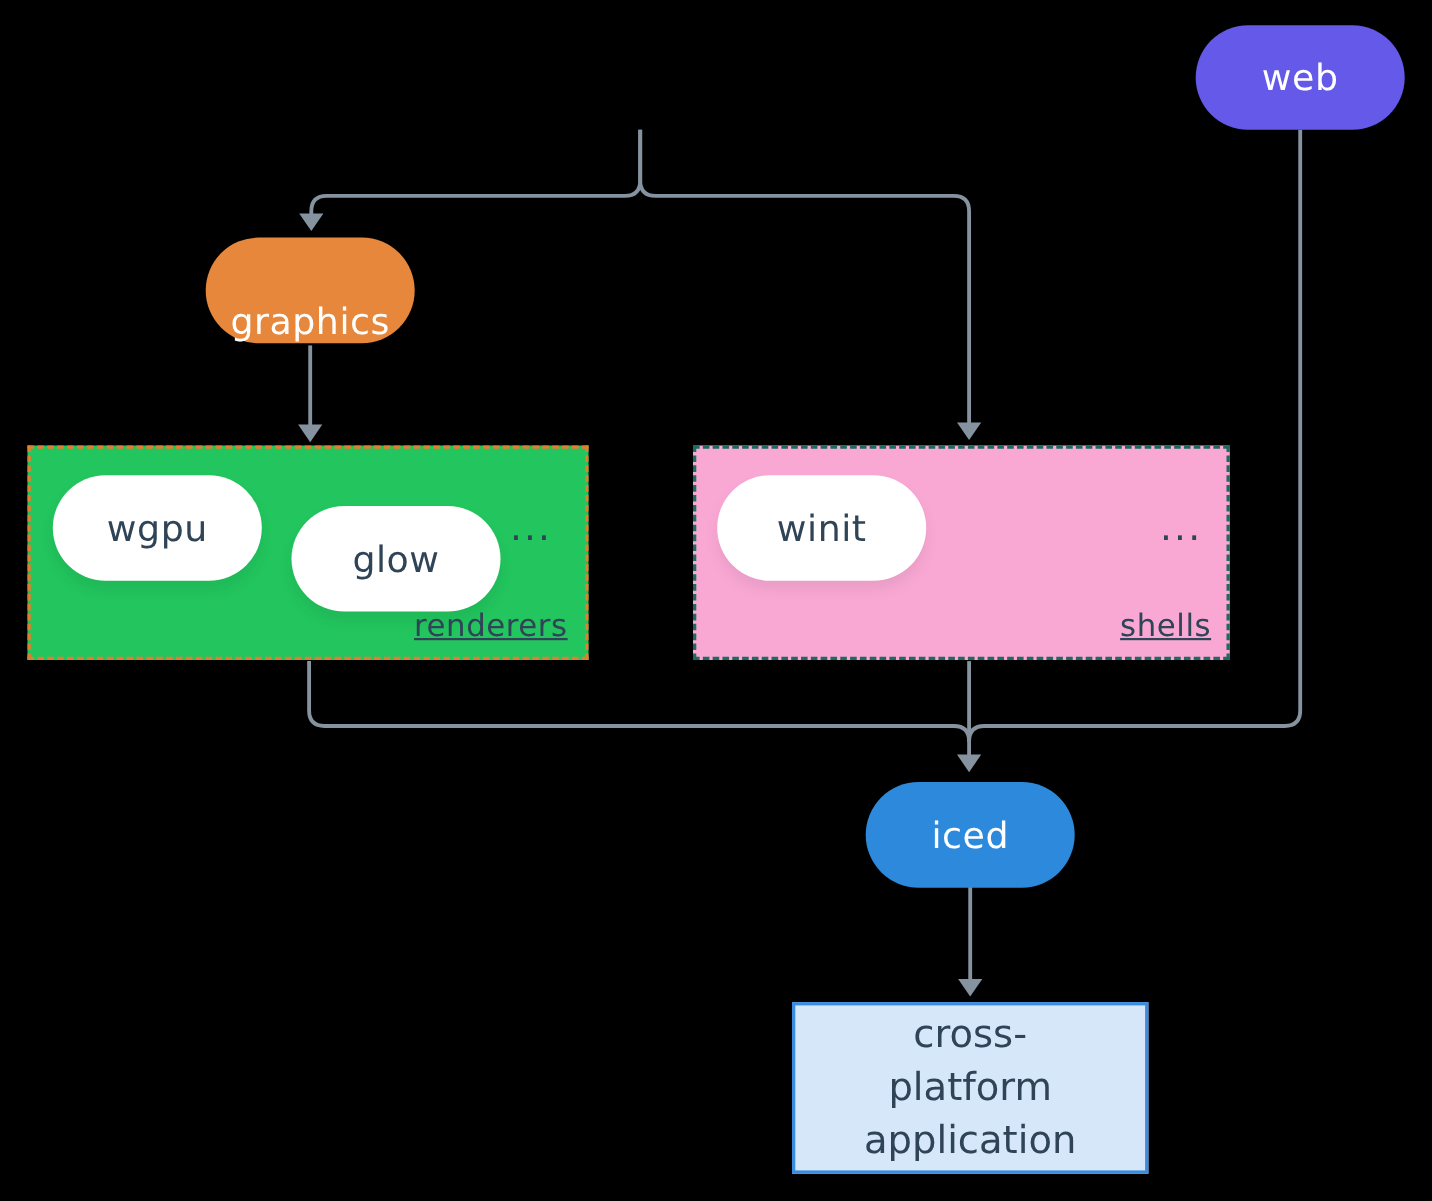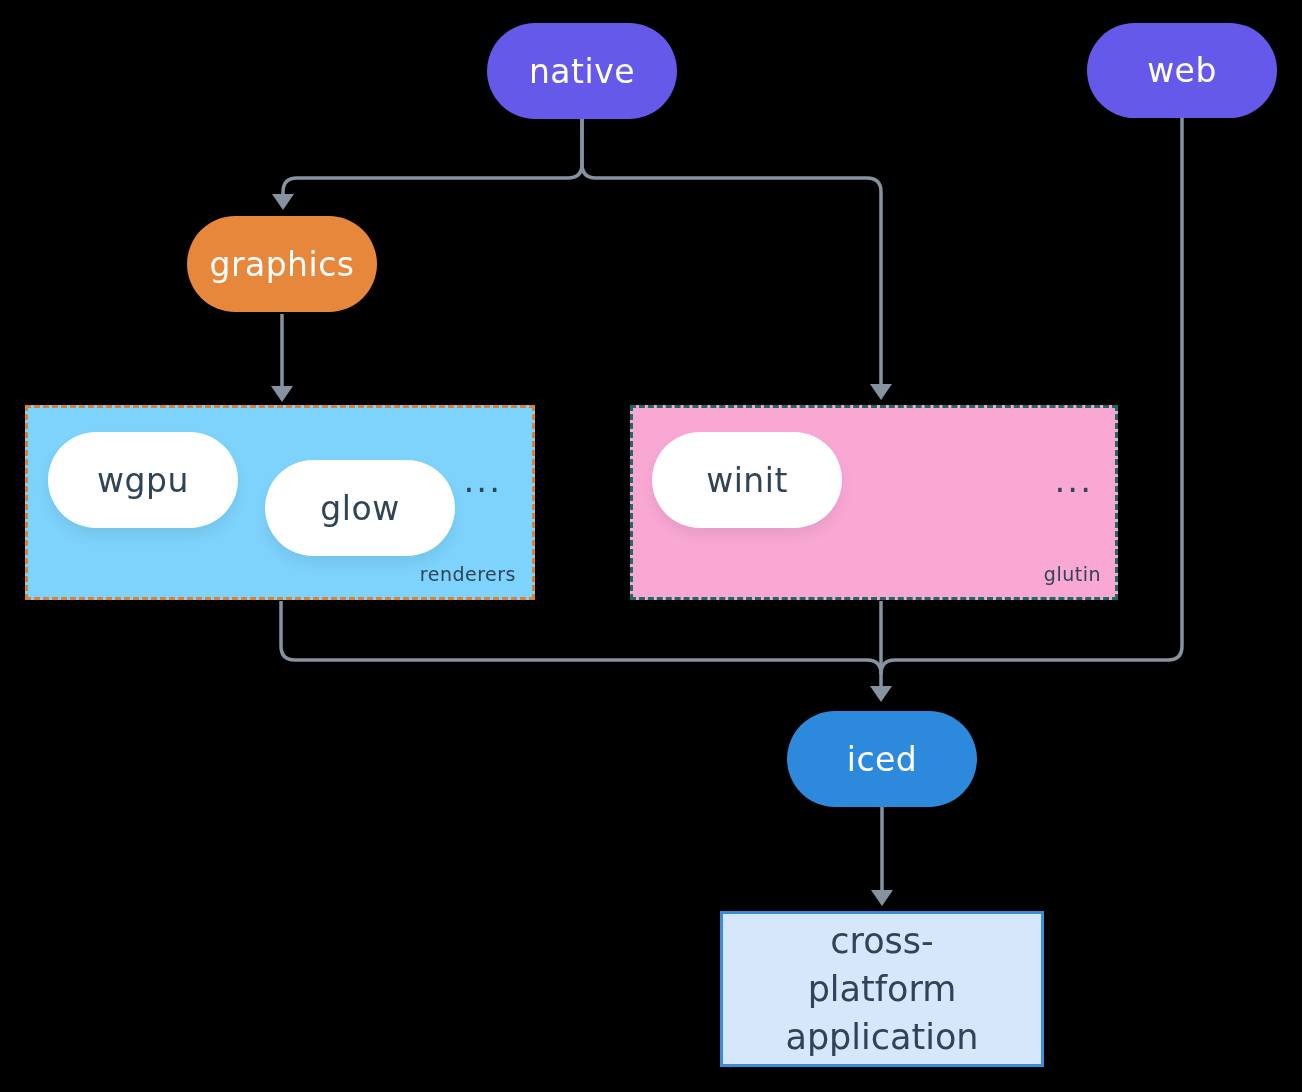--- a/index.html
+++ b/index.html
@@ -35,37 +35,37 @@
     width: 190px;
     height: 96px;
     border-radius: 48px;
     display: flex;
     align-items: center;
     justify-content: center;
     font-size: 33px;
     letter-spacing: 0.5px;
   }
   .pill-purple { background: #6459E8; color: #FFFFFF; }
-  .pill-orange { background: #E6873C; color: #FFFFFF; }
+  .pill-orange { background: #E6873C; color: #FFFFFF; align-items: flex-end; }
   .pill-blue   { background: #2D89DC; color: #FFFFFF; }
   .pill-white  {
     background: #FFFFFF;
     color: #2F4456;
     box-shadow: 0 8px 14px rgba(0,0,0,0.07);
   }
   .group-box {
     position: absolute;
     top: 405px;
     height: 195px;
     box-sizing: border-box;
   }
   .group-renderers {
     left: 25px;
     width: 510px;
-    background: #7dd3fc;
+    background: #22c55e;
     border: 3px dashed #E0802F;
   }
   .group-shells {
     left: 630px;
     width: 488px;
     background: #f9a8d4;
     border: 3px dashed #1E6A5E;
   }
   .group-box .pill { top: 24px; }
   .ellipsis {
@@ -74,23 +74,24 @@
     height: 96px;
     line-height: 96px;
     font-size: 34px;
     letter-spacing: 2px;
     color: #2F4456;
   }
   .group-label {
     position: absolute;
     right: 16px;
     bottom: 12px;
-    font-size: 19px;
+    font-size: 28px;
     color: #2F4456;
     letter-spacing: 0.5px;
+    text-decoration: underline;
   }
   .app-box {
     position: absolute;
     left: 720px;
     top: 911px;
     width: 324px;
     height: 156px;
     box-sizing: border-box;
     background: #D5E7F8;
     border: 3px solid #3B8CDF;
@@ -127,23 +128,20 @@
 
     <path d="M 1182 118 L 1182 646 Q 1182 660 1168 660 L 895 660 Q 881 660 881 674"></path>
 
     <path d="M 881 601 L 881 688"></path>
     <polygon points="870,686 892,686 881,702"></polygon>
 
     <path d="M 882 805 L 882 892"></path>
     <polygon points="871,890 893,890 882,906"></polygon>
   </svg>
 
-  <div class="pill pill-purple" style="left:487px; top:23px;">
-    <span>native</span>
-  </div>
 
   <div class="pill pill-purple" style="left:1087px; top:23px; height:95px;">
     <span>web</span>
   </div>
 
   <div class="pill pill-orange" style="left:187px; top:216px;">
     <span>graphics</span>
   </div>
 
   <div class="group-box group-renderers">
@@ -155,21 +153,21 @@
     </div>
     <div class="ellipsis" style="right:30px;">...</div>
     <div class="group-label">renderers</div>
   </div>
 
   <div class="group-box group-shells">
     <div class="pill pill-white" style="left:19px;">
       <span>winit</span>
     </div>
     <div class="ellipsis" style="right:22px;">...</div>
-    <div class="group-label" style="right:14px;">glutin</div>
+    <div class="group-label" style="right:14px;">shells</div>
   </div>
 
   <div class="pill pill-blue" style="left:787px; top:711px;">
     <span>iced</span>
   </div>
 
   <div class="app-box">
     <span>cross-platform application</span>
   </div>
 

